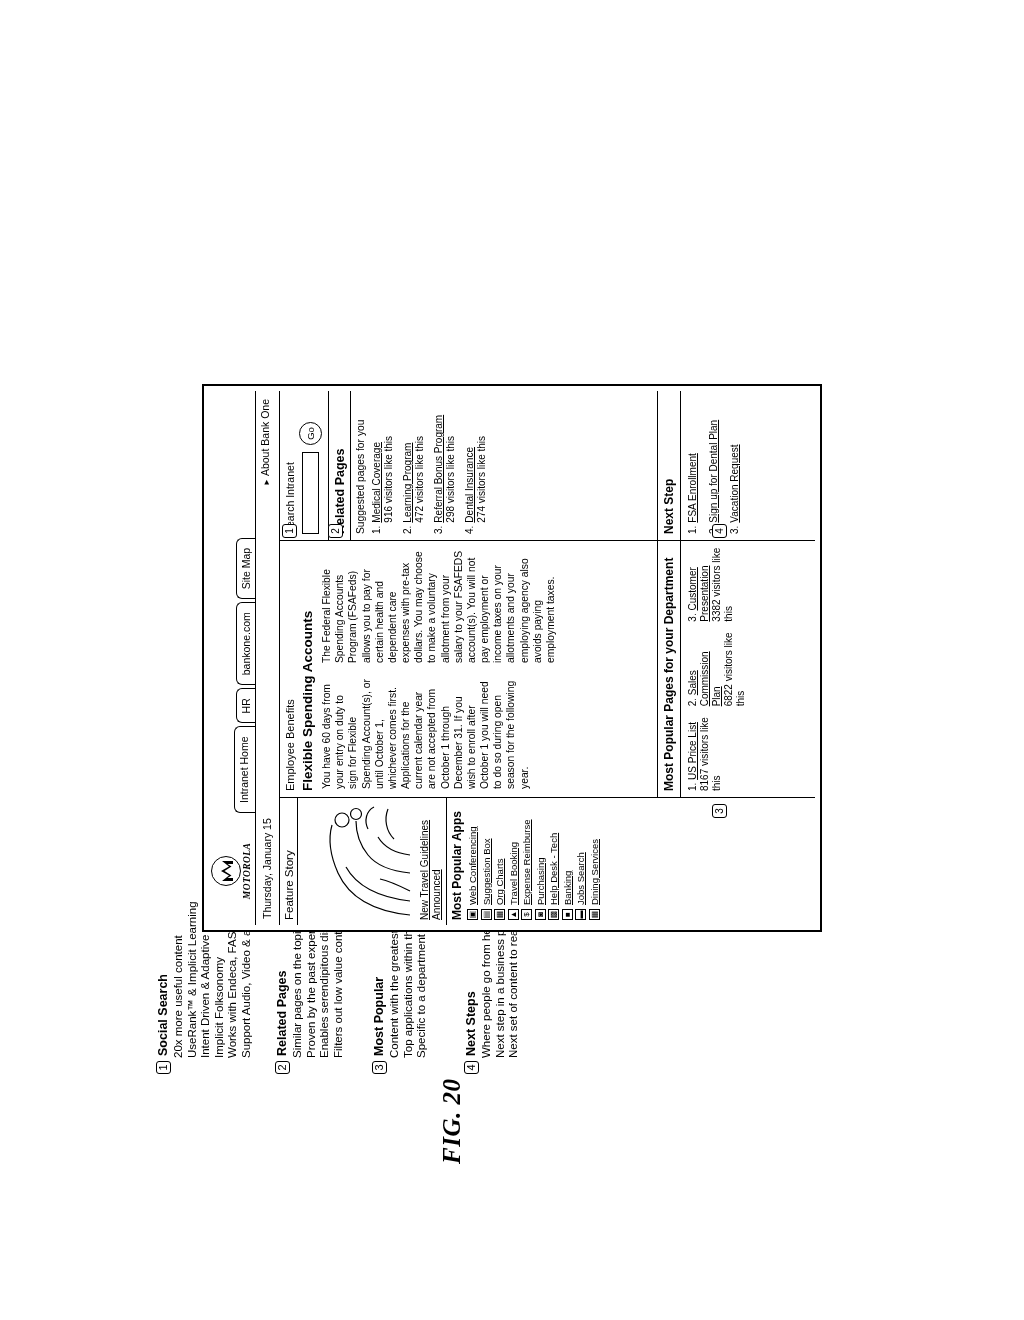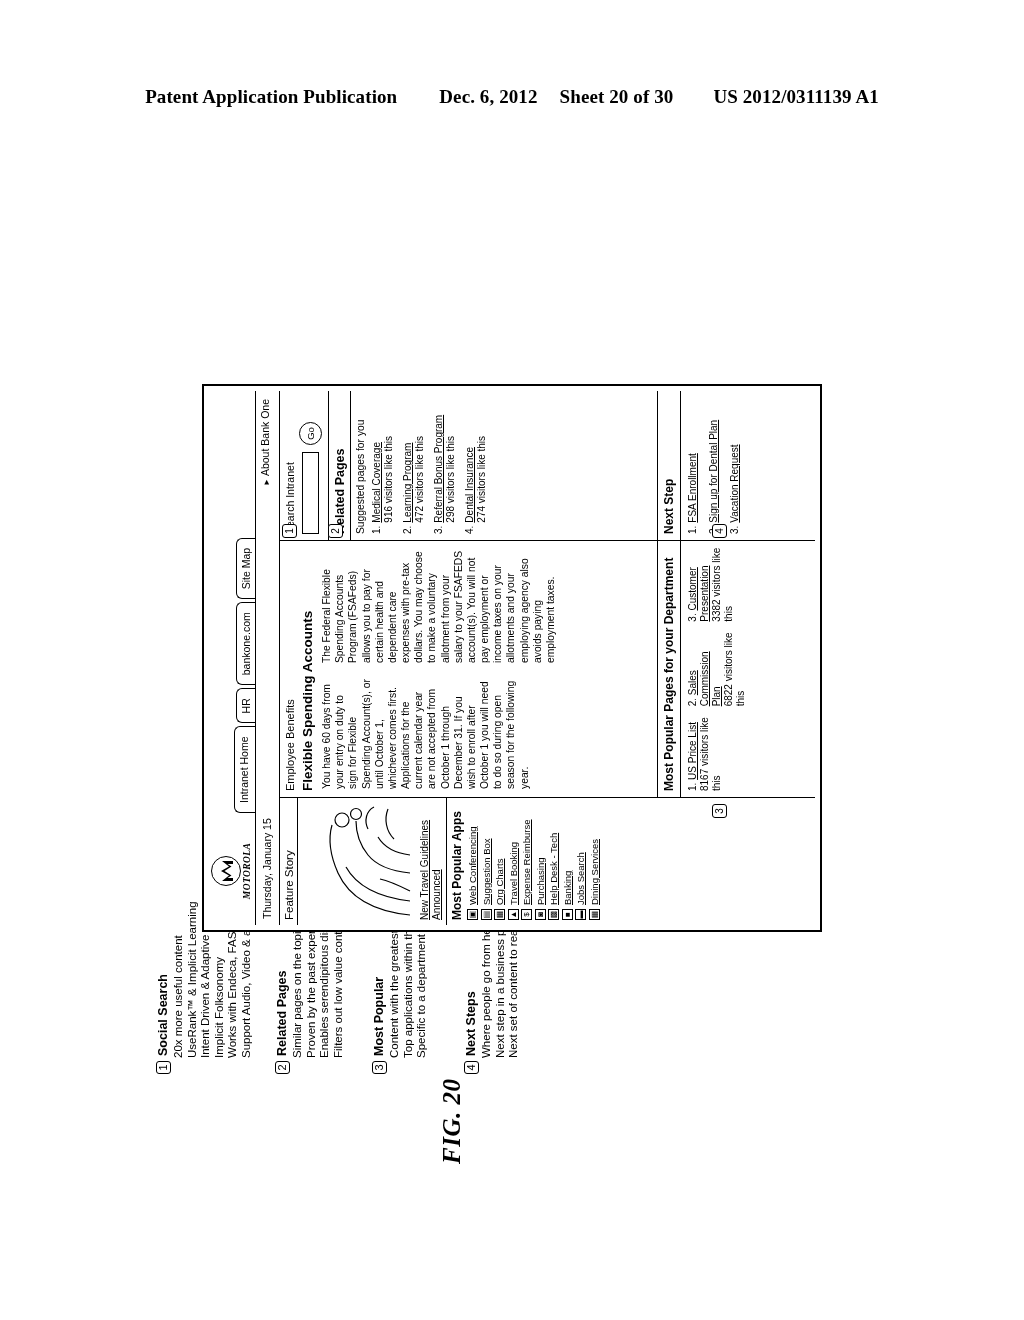--- a/index.html
+++ b/index.html
@@ -273,26 +273,20 @@
   #b1 { left: 392px; top: 78px; }
   #b2 { left: 392px; top: 124px; }
   #b3 { left: 112px; top: 508px; }
   #b4 { left: 392px; top: 508px; }
 </style>
 </head>
 <body>
 
 <div id="page">
 
-  <div class="pat-header">
-    <span class="seg s1">Patent Application Publication</span>
-    <span class="seg s2">Dec. 6, 2012</span>
-    <span class="seg s3">Sheet 20 of 30</span>
-    <span class="seg s4">US 2012/0311139 A1</span>
-  </div>
 
   <div id="figwrap">
    <div class="fig-inner">
 
     <div class="fig-caption">FIG. 20</div>
 
     <div class="callout" id="co1">
       <div class="cohead">
         <span class="conum">1</span>
         <span>Social Search</span>

